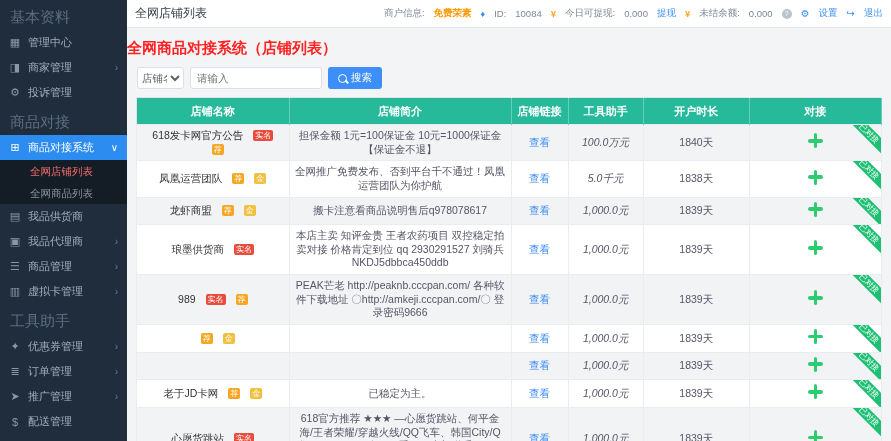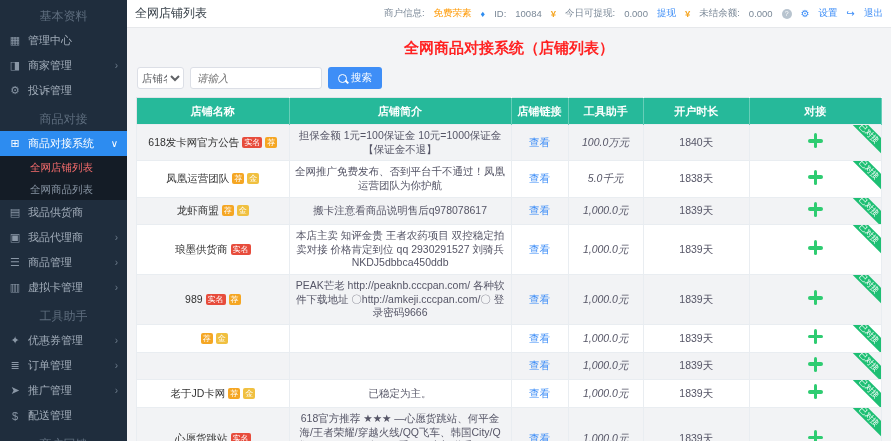--- a/index.html
+++ b/index.html
@@ -1,59 +1,59 @@
 <!DOCTYPE html>
 <html style="--table_header: #26b99a; --link: #3e8ef7; --price: #e64545; --ribbon: #1dbf73; --heading: #ff2222; --sidebar_active: #2d8cf0; --submenu_active: #f56c6c;"><head>
 <meta charset="utf-8">
 <style>
   html,body{margin:0;padding:0;}
   body{font-family:"Liberation Sans","DejaVu Sans",sans-serif;background:#e8eaed;}
   .screen{position:relative;width:891px;height:441px;overflow:hidden;background:#f3f4f6;}
 
   
   .sidebar{position:absolute;left:0;top:0;bottom:0;width:127px;background:#1f2d3d;overflow:hidden;z-index:3;}
-  .nav-section{padding:8px 10px 3px;font-size:12px;color:#5e6d7e;text-align:center;}
+  .nav-section{padding:8px 10px 3px;font-size:15px;color:#5e6d7e;}
   .nav-item{display:flex;align-items:center;height:25px;padding:0 9px;gap:7px;font-size:11px;color:#a3aebb;cursor:pointer;}
   .nav-item .nav-icon{width:12px;font-size:11px;color:#8headb;color:#8a97a6;text-align:center;flex:0 0 auto;}
   .nav-item .nav-label{white-space:nowrap;overflow:hidden;}
   .nav-item .nav-arrow{margin-left:auto;font-size:10px;color:#6b7a8a;}
   .nav-item.active{background:#2d8cf0;color:#fff;}
   .nav-item.active .nav-icon,.nav-item.active .nav-arrow{color:#fff;}
   .nav-sub{height:22px;line-height:22px;padding-left:30px;font-size:10.5px;color:#8794a3;background:#141c26;cursor:pointer;white-space:nowrap;}
   .nav-sub.active{color:var(--submenu_active,#f56c6c);}
 
   
   .topbar{position:absolute;left:127px;right:0;top:0;height:28px;background:#fff;border-bottom:1px solid #e6e8eb;display:flex;align-items:center;justify-content:space-between;padding:0 8px;box-sizing:border-box;z-index:2;}
   .topbar-title{font-size:12px;color:#374049;}
   .topbar-right{display:flex;align-items:center;gap:9px;font-size:9.5px;color:#7a8897;white-space:nowrap;}
-  .merchant-name{color:#ff9800;}
+  .merchant-name{color:#ff9800;font-weight:bold;}
   .vip-icon{color:#2d8cf0;font-size:9px;}
   .yen-icon{color:#f5a623;font-weight:bold;}
   .link-blue{color:var(--link,#3e8ef7);cursor:pointer;}
   .qmark{display:inline-flex;align-items:center;justify-content:center;width:10px;height:10px;border-radius:50%;background:#b8c4cf;color:#fff;font-size:7px;}
   .gear-icon,.logout-icon{color:var(--link,#3e8ef7);font-size:10px;cursor:pointer;}
   .top-action{color:var(--link,#3e8ef7);cursor:pointer;}
 
   
   .main{position:absolute;left:127px;top:28px;right:0;bottom:0;overflow:hidden;background:#f3f4f6;}
-  .page-heading{text-align:center;color:var(--heading,#ff2222);font-size:15px;font-weight:bold;margin:11px 0 9px;}
+  .page-heading{color:var(--heading,#ff2222);font-size:15px;font-weight:bold;margin:11px 0 9px;}
   .search-bar{display:flex;align-items:center;gap:6px;margin:0 0 8px 10px;}
   .search-select{height:22px;width:47px;font-size:10.5px;color:#606266;border:1px solid #dcdfe6;border-radius:3px;background:#fff;}
-  .search-input{height:20px;width:118px;border:1px solid #dcdfe6;border-radius:3px;padding:0 6px;font-size:10.5px;color:#333;font-style:italic;}
+  .search-input{height:20px;width:118px;border:1px solid #dcdfe6;border-radius:3px;padding:0 6px;font-size:10.5px;color:#333;}
   .search-btn{height:22px;border:none;border-radius:3px;background:var(--link,#3e8ef7);color:#fff;font-size:10.5px;padding:0 10px;display:flex;align-items:center;cursor:pointer;}
   .mag-icon{display:inline-block;width:7px;height:7px;border:1.4px solid #fff;border-radius:50%;position:relative;margin-right:4px;}
   .mag-icon::after{content:'';position:absolute;width:4px;height:1.5px;background:#fff;transform:rotate(45deg);right:-3px;bottom:-1px;}
 
   
   .shop-table{width:calc(100% - 18px);margin:0 9px;border-collapse:collapse;background:#fff;table-layout:fixed;border:1px solid #e0e4e8;}
   .shop-table th{background:var(--table_header,#26b99a);color:#fff;font-size:11px;font-weight:bold;height:24px;border-right:1px solid rgba(255,255,255,.3);}
   .shop-table td{border:1px solid #e9edf1;text-align:center;padding:4px 5px;font-size:10.5px;color:#556;line-height:1.3;vertical-align:middle;word-break:break-all;}
   .shop-table tbody tr:nth-child(odd){background:#f2f3f5;}
   .shop-name{color:#333;}
-  .badge{display:inline-block;font-size:8px;color:#fff;line-height:11px;padding:0 2px;border-radius:2px;margin-left:3px;vertical-align:1px;}
+  .badge{display:inline-block;font-size:8px;color:#fff;line-height:11px;padding:0 2px;border-radius:2px;margin-left:10px;vertical-align:1px;}
   .view-link{color:var(--link,#3e8ef7);cursor:pointer;}
   .cell-amount{color:var(--price,#e64545);font-style:italic;}
   .cell-days{color:var(--link,#3e8ef7);}
   .cell-connect{position:relative;overflow:hidden;}
   .plus-icon{position:relative;display:inline-block;width:15px;height:15px;cursor:pointer;}
   .plus-icon::before,.plus-icon::after{content:'';position:absolute;background:#2ecc71;border-radius:2px;}
   .plus-icon::before{left:5.7px;top:0;width:3.6px;height:15px;}
   .plus-icon::after{top:5.7px;left:0;height:3.6px;width:15px;}
   .ribbon{position:absolute;top:3px;right:-16px;width:56px;transform:rotate(45deg);background:var(--ribbon,#1dbf73);color:#fff;font-size:8px;line-height:11px;text-align:center;}
 </style>

